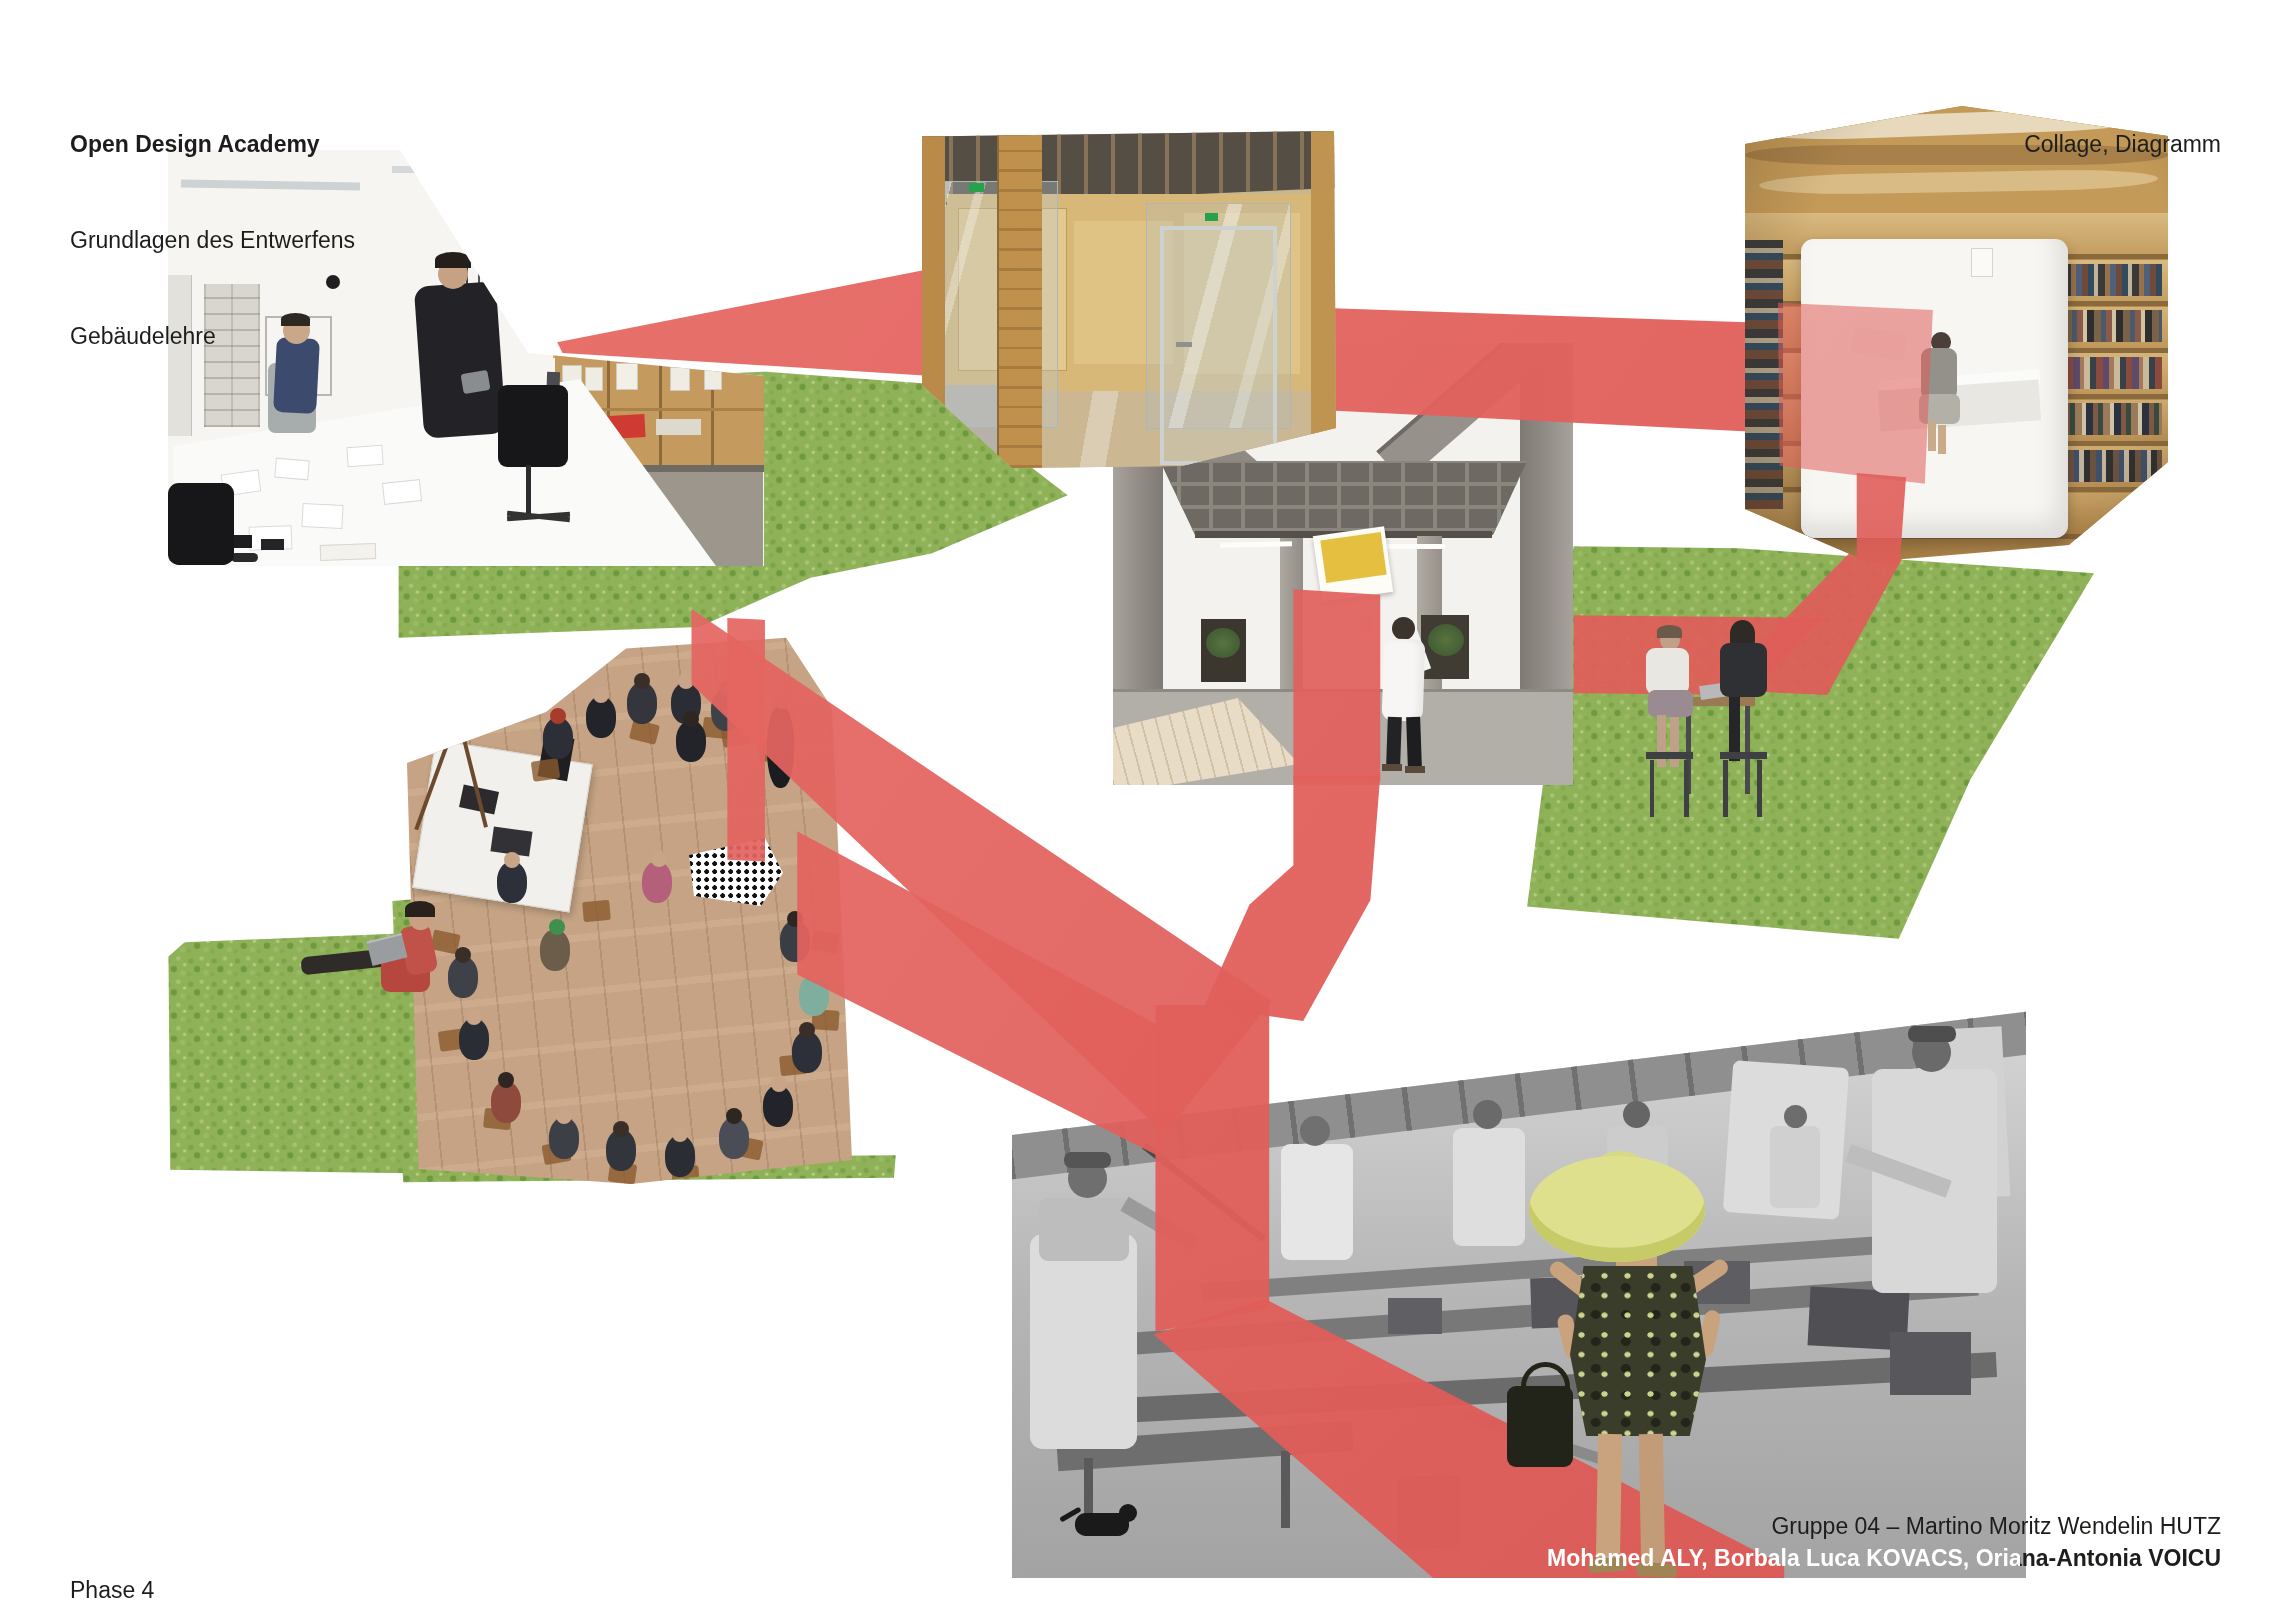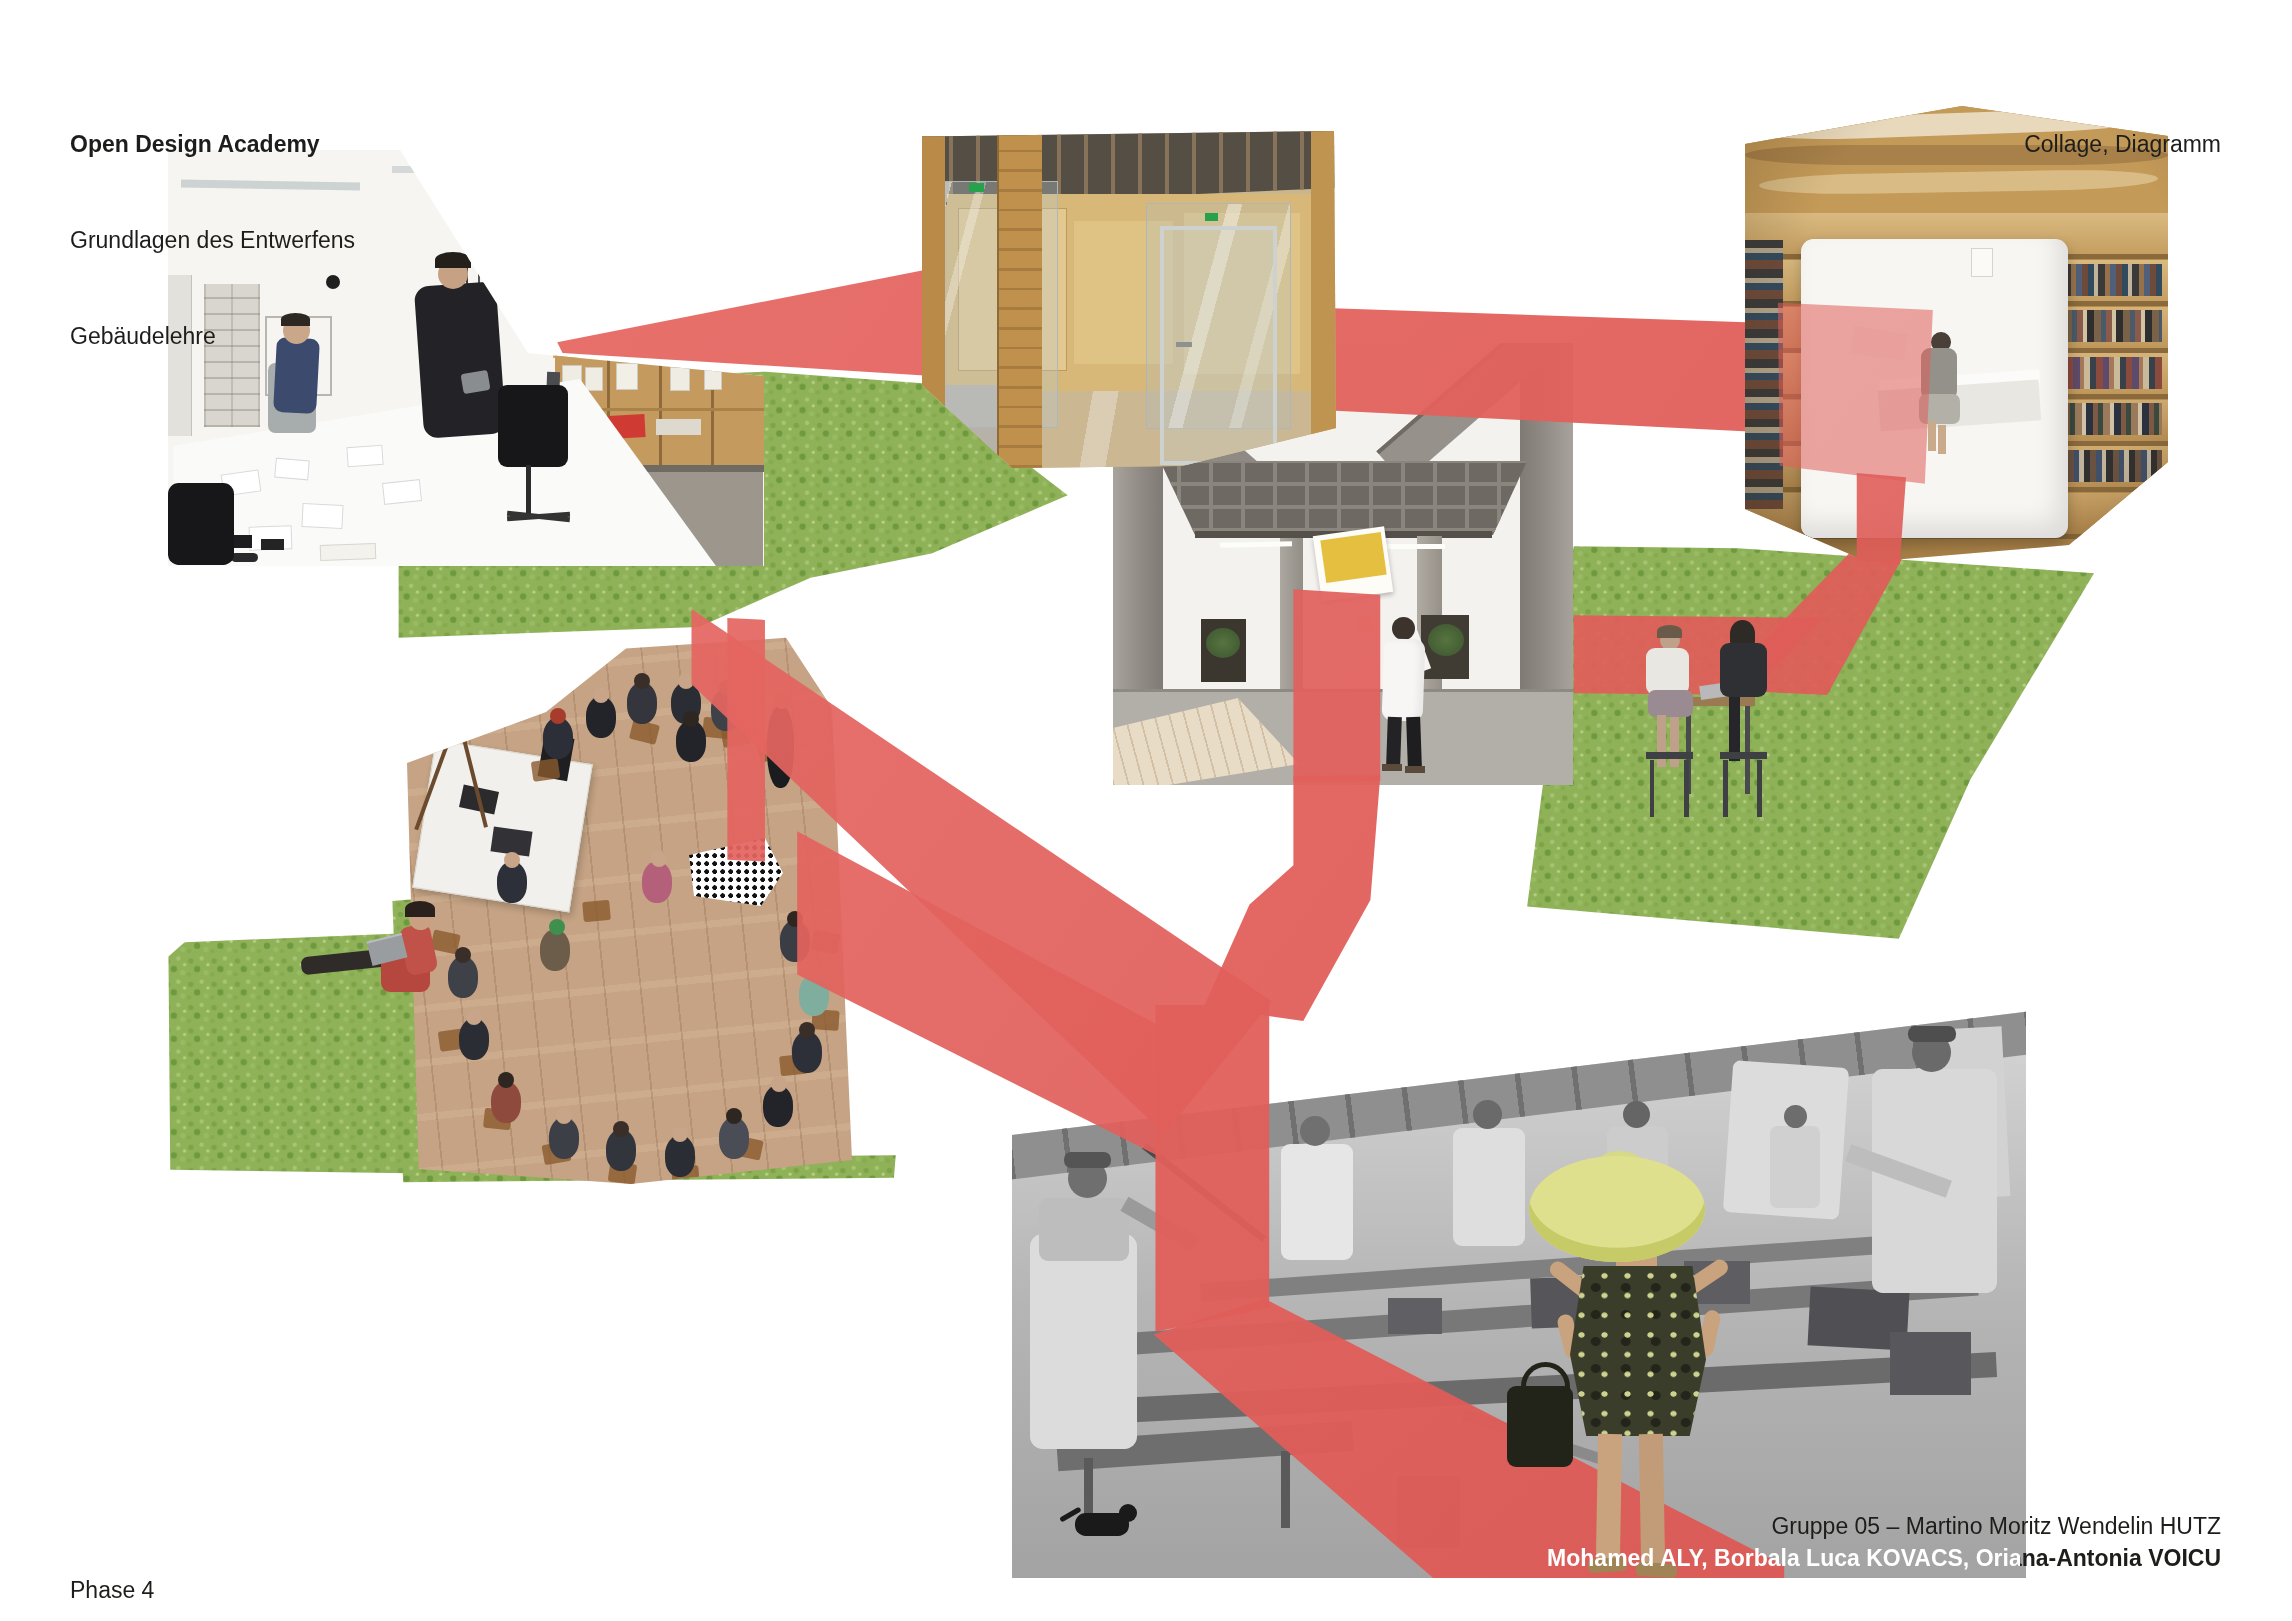--- a/index.html
+++ b/index.html
@@ -402,20 +402,20 @@
     <div class="b">Open Design Academy</div>
     <div>Grundlagen des Entwerfens</div>
     <div>Gebäudelehre</div>
   </div>
 
   <div class="txt" style="left:70px;top:1510px;z-index:10;">
     <div>Phase 4</div>
     
   </div>
 
-  <div class="txt right" style="left:0;top:1510px;width:2221px;z-index:10;">Gruppe 05 – Martino Moritz Wendelin HUTZ</div>
+  <div class="txt right" style="left:0;top:1510px;width:2221px;z-index:10;">Gruppe 04 – Martino Moritz Wendelin HUTZ</div>
 
   <div class="txt right b" style="left:0;top:1542px;width:2221px;z-index:10;color:#ffffff;
               clip-path:polygon(0 0,2020px 0,2020px 100%,0 100%);">Mohamed ALY, Borbala Luca KOVACS, Oriana-Antonia VOICU</div>
   <div class="txt right b" style="left:0;top:1542px;width:2221px;z-index:10;color:#1d1d1b;
               clip-path:polygon(2020px 0,100% 0,100% 100%,2020px 100%);">Mohamed ALY, Borbala Luca KOVACS, Oriana-Antonia VOICU</div>
 </div>
 
 
 </body></html>

